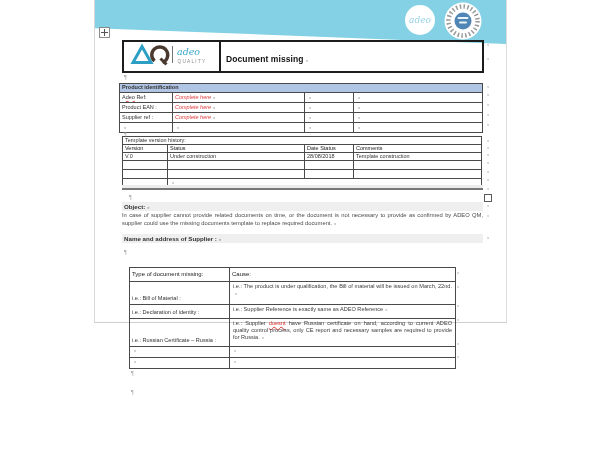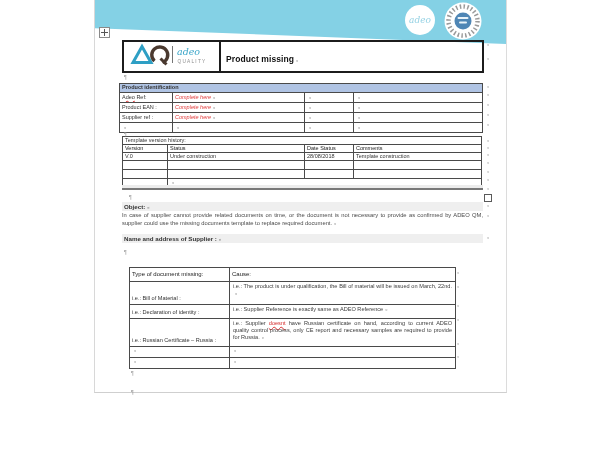--- a/index.html
+++ b/index.html
@@ -1,18 +1,18 @@
 <!DOCTYPE html>
 <html><head>
 <meta charset="utf-8">
 <style>
   * { margin:0; padding:0; box-sizing:border-box; }
   html,body { width:600px; height:450px; background:#ffffff; overflow:hidden;
               font-family:"Liberation Sans", sans-serif; }
-  .page { position:absolute; left:94px; top:0; width:413px; height:393px;
+  .page { position:absolute; left:94px; top:0; width:413px; height:323px;
           background:#fff; border-left:1px solid #d8d8d8; border-right:1px solid #dcdcdc;
           border-bottom:1px solid #cfcfcf; }
   
   .banner { position:absolute; left:0; top:0; width:100%; height:44px; background:#84d1e5;
             clip-path:polygon(0 0,100% 0,100% 100%,0 64%); }
   .badge-adeo { position:absolute; left:310px; top:5px; width:30px; height:30px; border-radius:50%;
             background:#fff; display:flex; align-items:center; justify-content:center;
             font-family:"DejaVu Serif", serif; font-style:italic; font-size:9px; color:#96d2e4; }
   .stamp { position:absolute; left:348px; top:1px; }
   
@@ -108,21 +108,21 @@
         <svg width="88" height="25" viewBox="0 0 88 25">
           <path d="M4 20.5 L13 4.5 L22 20.5 Z" fill="none" stroke="#2e9fc4" stroke-width="3"></path>
           <path d="M25.5 19 A 8 8 0 1 1 33.5 20.5" fill="none" stroke="#4a392f" stroke-width="3.4"></path>
           <path d="M31.5 16.5 L37.5 22.5" stroke="#4a392f" stroke-width="3"></path>
           <rect x="43" y="4" width="0.9" height="17" fill="#666"></rect>
           <text x="48" y="12.5" font-size="9.5" font-style="italic" fill="#3aa6c9" font-family="DejaVu Serif, serif">adeo</text>
           <text x="48.5" y="20.5" font-size="4.8" letter-spacing="1.2" fill="#8d8d8d" font-family="Liberation Sans, sans-serif">QUALITY</text>
         </svg>
       </td>
       <td>
-        <span class="doc-title">Product missing</span><span class="cm">¤</span>
+        <span class="doc-title">Document missing</span><span class="cm">¤</span>
       </td>
     </tr>
   </tbody>
     </table>
 
   <table class="t pt">
     <colgroup>
         <col style="width:53px">
         <col style="width:132px">
         <col style="width:49px">

